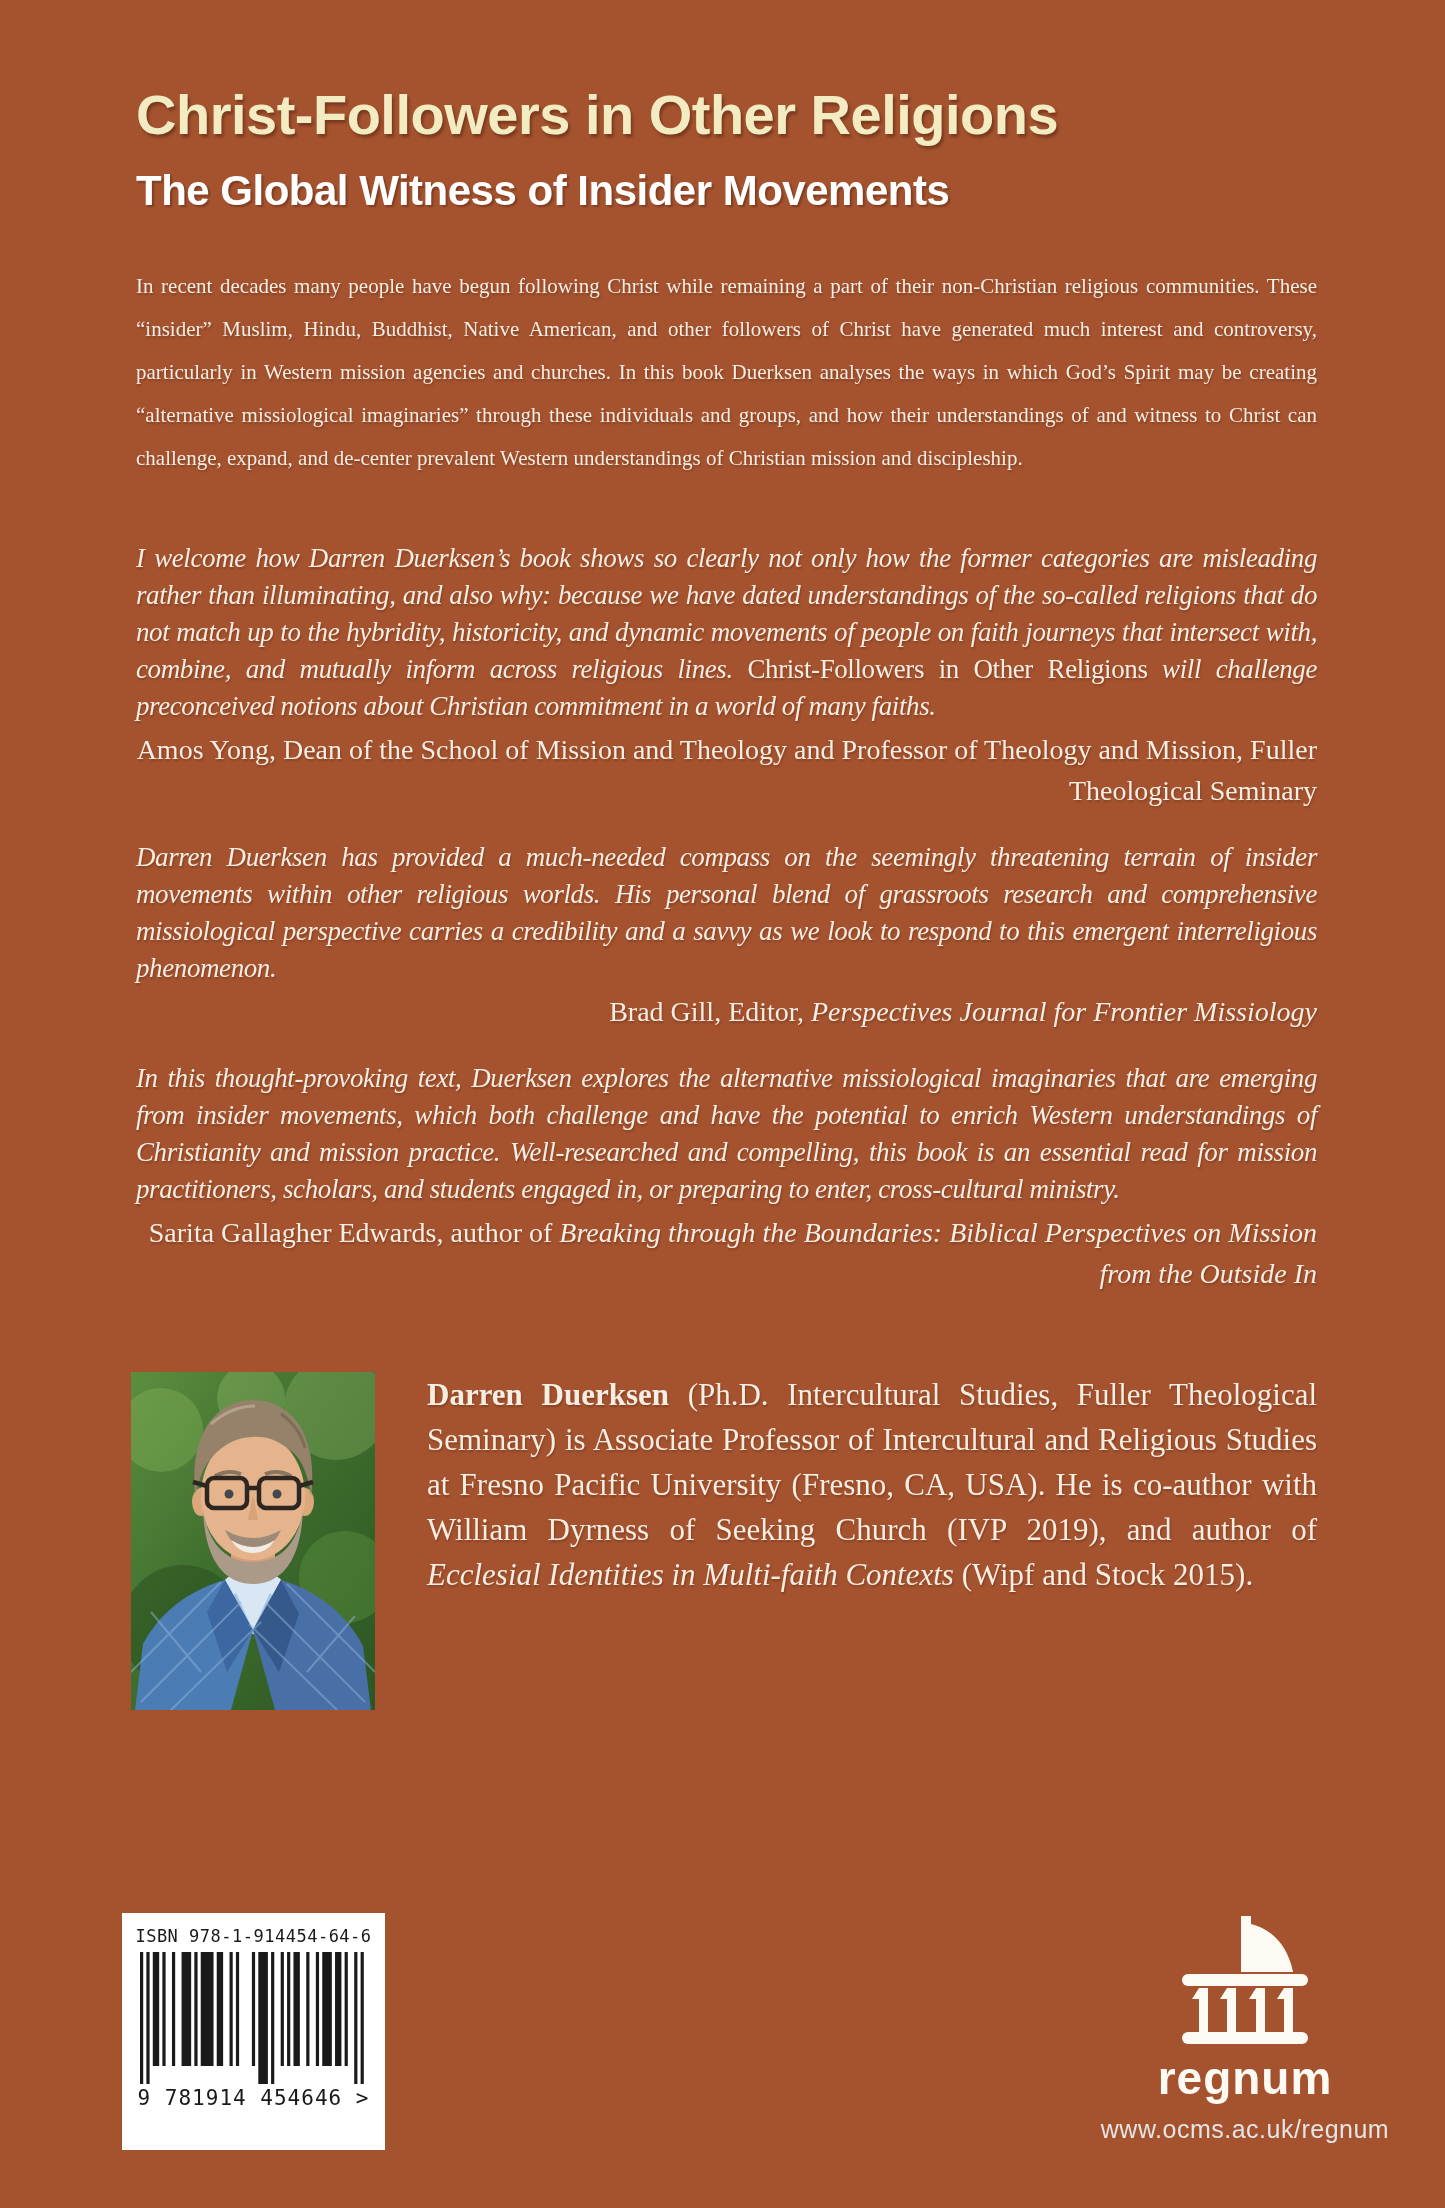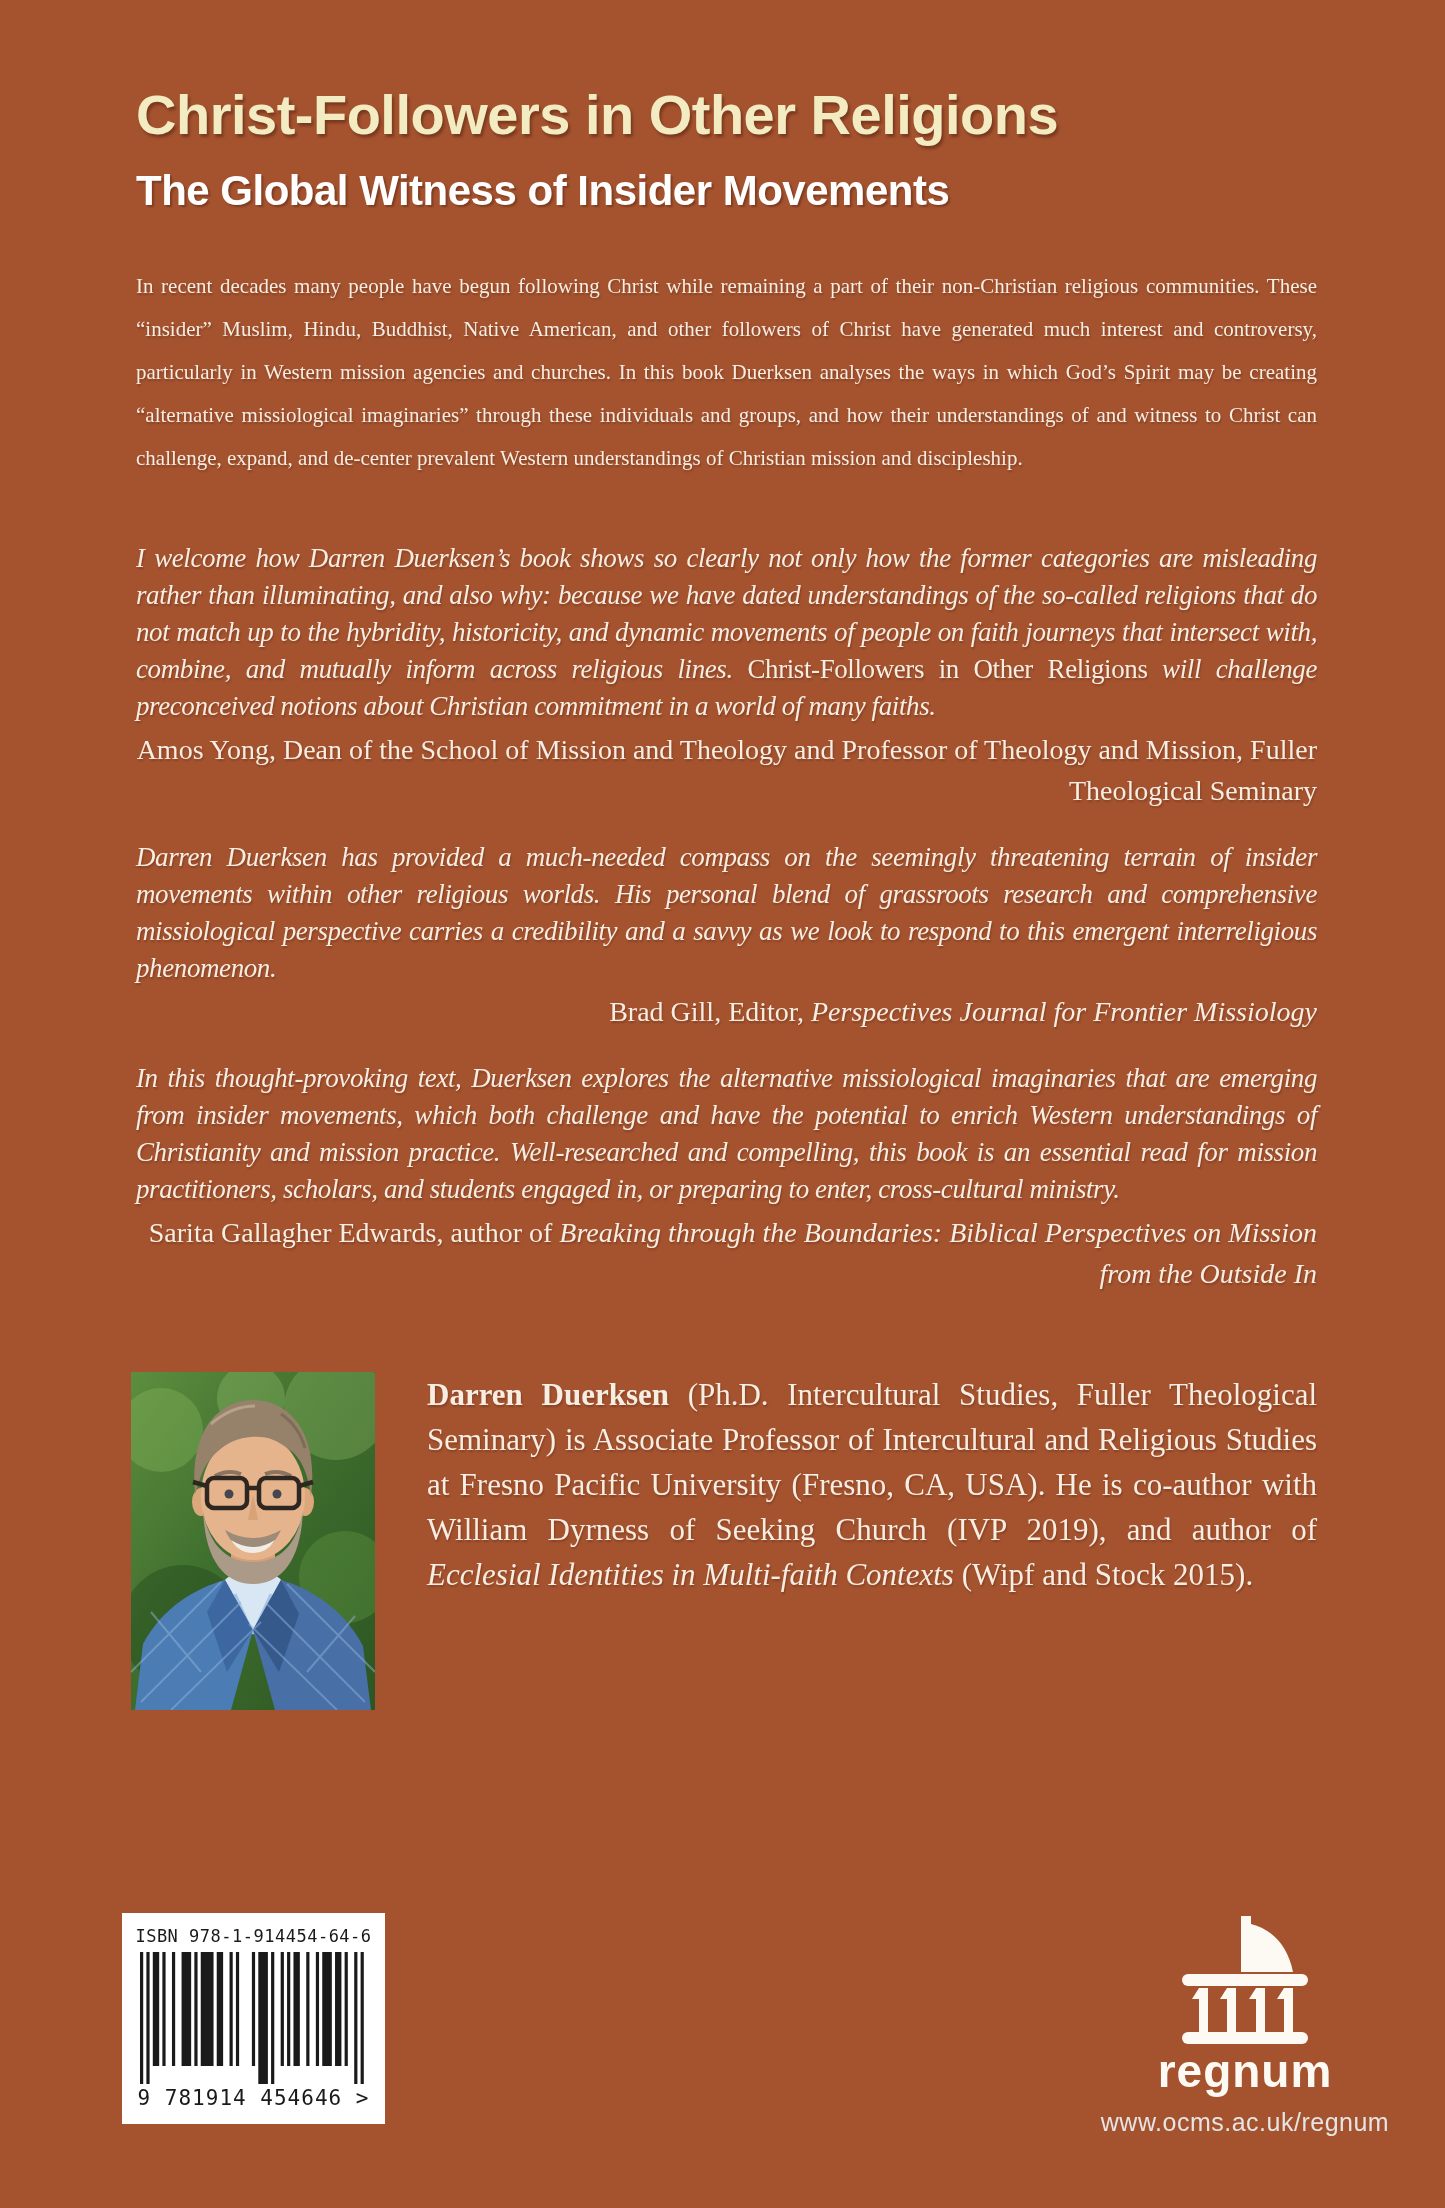--- a/index.html
+++ b/index.html
@@ -35,31 +35,31 @@
   .attribution span.it{font-style:italic;}
 
   .author{margin-top:78px;display:flex;gap:52px;align-items:flex-start;}
   .photo{flex:0 0 auto;width:244px;height:338px;margin-left:-5px;}
   .photo svg{display:block;width:244px;height:338px;}
   .bio{margin:0;flex:1;font-size:31px;line-height:45px;text-align:justify;
        text-shadow:1px 2px 2px rgba(66,24,8,.30);}
   .bio span.bd{font-weight:bold;}
   .bio span.it{font-style:italic;}
 
-  .barcode{position:absolute;left:122px;top:1913px;width:263px;height:211px;
+  .barcode{position:absolute;left:122px;top:1913px;width:263px;height:237px;
            background:var(--barcode-bg);color:var(--barcode-ink);
            font-family:"DejaVu Sans Mono","Liberation Mono",monospace;text-align:center;}
   .isbn-label{margin-top:13px;font-size:17px;letter-spacing:0.5px;white-space:nowrap;}
   .bars-svg{display:block;margin:6px auto 0 auto;width:227px;height:132px;}
   .isbn-digits{margin-top:2px;font-size:21px;letter-spacing:1px;white-space:nowrap;}
 
   .publisher{position:absolute;left:1080px;top:1916px;width:330px;text-align:center;
              font-family:"Liberation Sans",sans-serif;color:var(--logo-white);}
   .regnum-logo{display:block;margin:0 auto;width:128px;height:128px;}
-  .pub-name{margin-top:0px;font-size:46px;font-weight:700;letter-spacing:1px;color:var(--logo-white);}
+  .pub-name{margin-top:7px;font-size:46px;font-weight:700;letter-spacing:1px;color:var(--logo-white);}
   .pub-url{margin-top:10px;font-size:25px;letter-spacing:0.5px;color:#e5e5e5;}
 </style>
 </head>
 <body>
 
 <div class="cover">
   <div class="content">
 
     <h1 class="title">Christ-Followers in Other Religions</h1>
     <h2 class="subtitle">The Global Witness of Insider Movements</h2>

